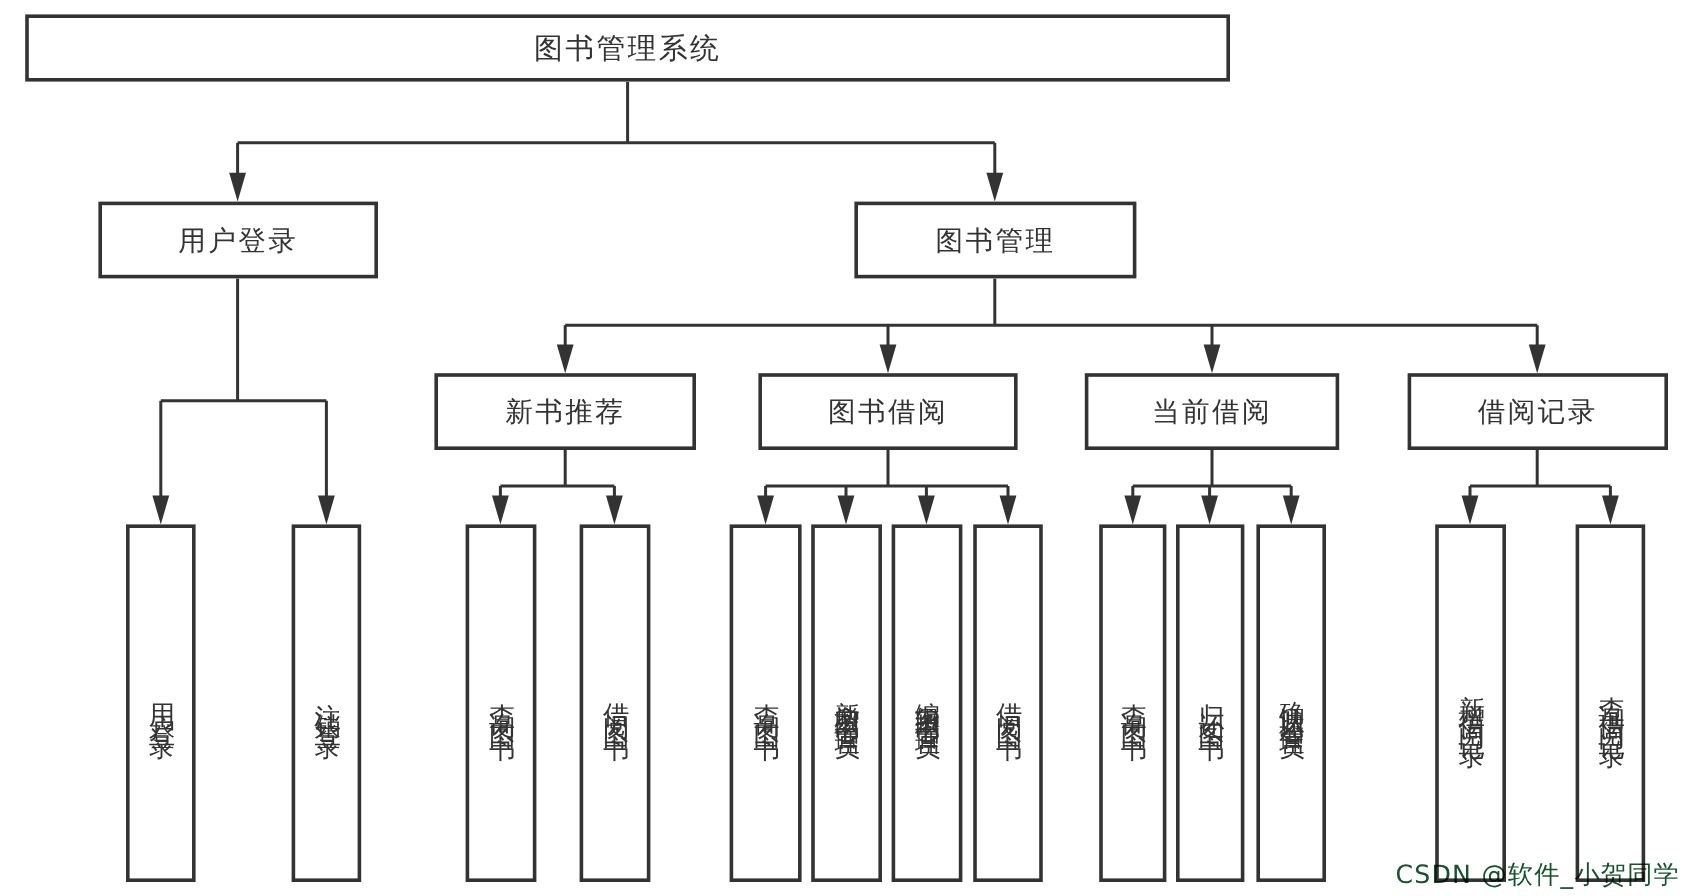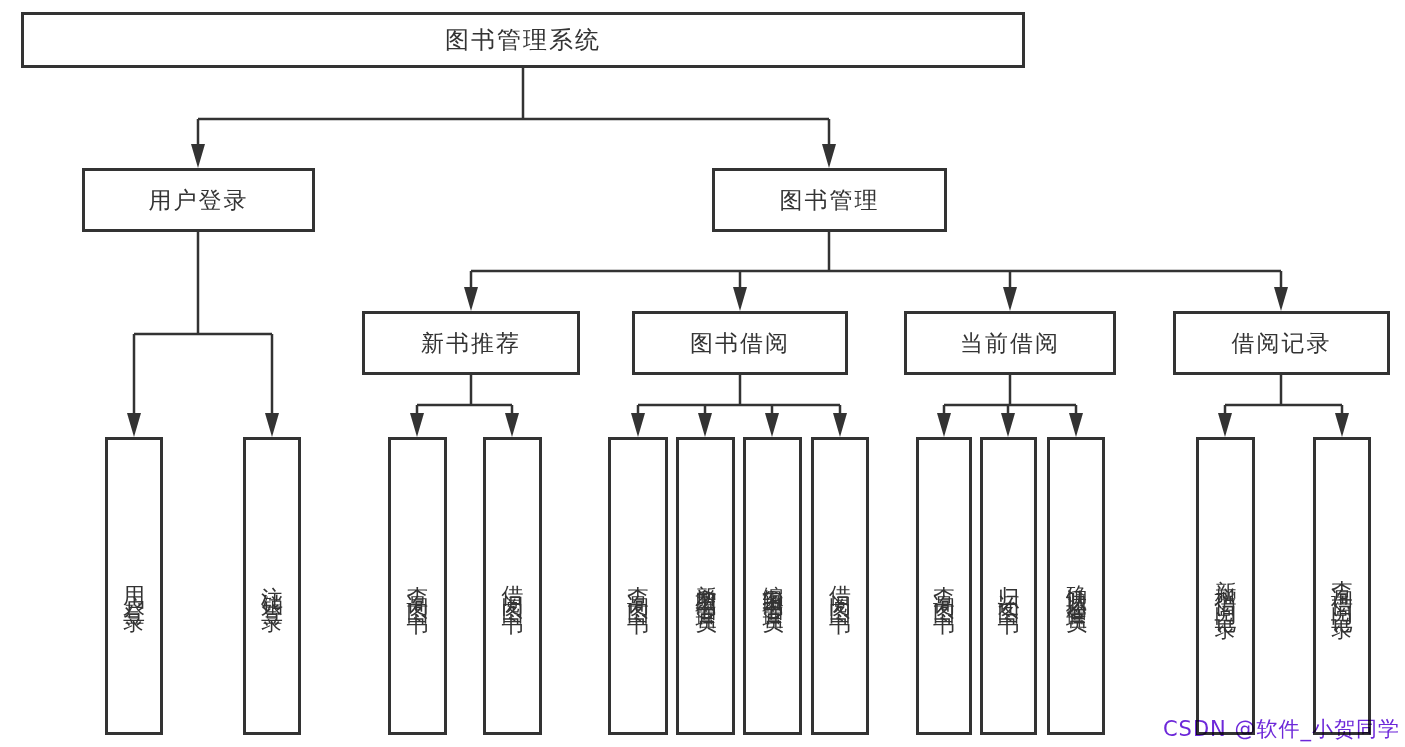--- a/index.html
+++ b/index.html
@@ -49,21 +49,21 @@
     line-height: 1;
   }
   .v6 { letter-spacing: 8px; }
   .v10 { letter-spacing: 4px; font-size: 21px; }
   .watermark {
     position: absolute;
     right: 5px;
     bottom: 4px;
     font-size: 21px;
     letter-spacing: 1px;
-    color: #6d28d9;
+    color: #14532d;
     z-index: 5;
     mix-blend-mode: multiply;
     white-space: nowrap;
     margin-top: 32px;
   }
 </style>
 </head>
 <body>
 
 <div class="stage">

